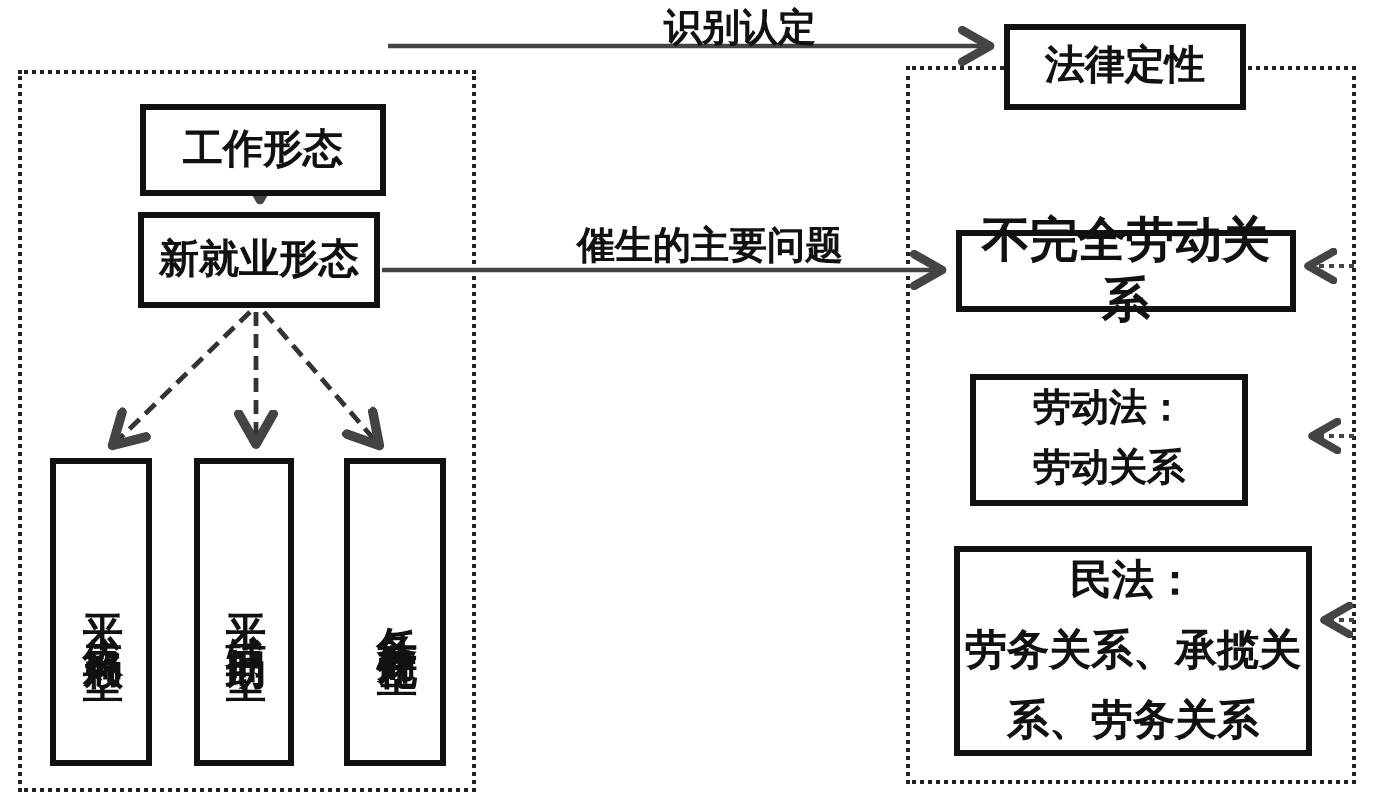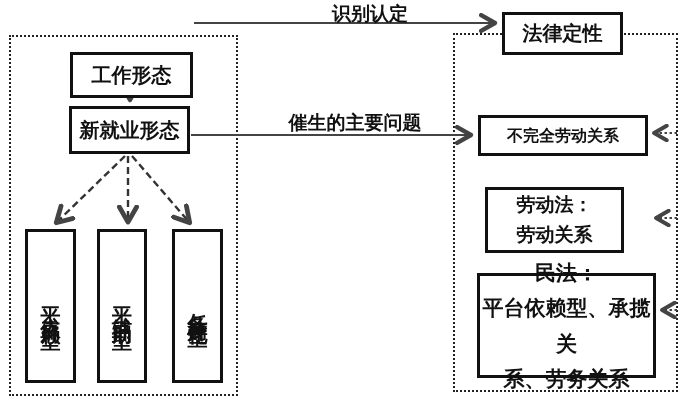--- a/index.html
+++ b/index.html
@@ -39,21 +39,21 @@
     align-items: center;
     justify-content: center;
     text-align: center;
     font-weight: bold;
     z-index: 3;
     line-height: 1.25;
   }
   .box-work          { left: 70px;  top: 12px;  width: 123px; height: 46px;  font-size: 20px; margin-top: 40px; }
   .box-newemp        { left: 69px;  top: 106px; width: 121px; height: 48px;  font-size: 20px; }
   .box-legal         { left: 502px; top: 12px;  width: 121px; height: 43px;  font-size: 20px; }
-  .box-incomplete    { left: 478px; top: 115px; width: 170px; height: 41px;  font-size: 16px; }
+  .box-incomplete    { left: 478px; top: 115px; width: 170px; height: 41px;  font-size: 24px; }
   .box-laborlaw      { left: 485px; top: 187px; width: 139px; height: 66px;  font-size: 19px; line-height: 1.6; }
   .box-civillaw      { left: 477px; top: 273px; width: 179px; height: 105px; font-size: 21px; line-height: 1.68; }
 
   .box-vert { font-size: 20px; }
   .box-vert-1 { left: 25px;  top: 229px; width: 51px; height: 154px; }
   .box-vert-2 { left: 97px;  top: 229px; width: 50px; height: 154px; }
   .box-vert-3 { left: 172px; top: 229px; width: 51px; height: 154px; }
   .vert-text {
     writing-mode: vertical-rl;
     text-orientation: upright;
@@ -129,18 +129,18 @@
   </div>
   <div class="box box-laborlaw">
     <span>
       <span style="display:block">劳动法：</span>
       <span style="display:block">劳动关系</span>
     </span>
   </div>
   <div class="box box-civillaw">
     <span>
       <span style="display:block">民法：</span>
-      <span style="display:block">平台依赖型、承揽关</span>
+      <span style="display:block">劳务关系、承揽关</span>
       <span style="display:block">系、劳务关系</span>
     </span>
   </div>
 
 </div>
 
 </body></html>

